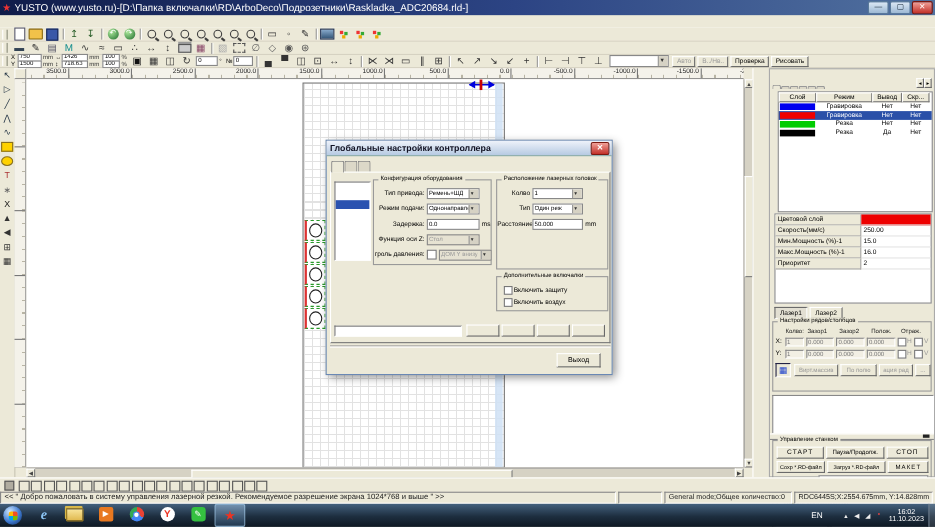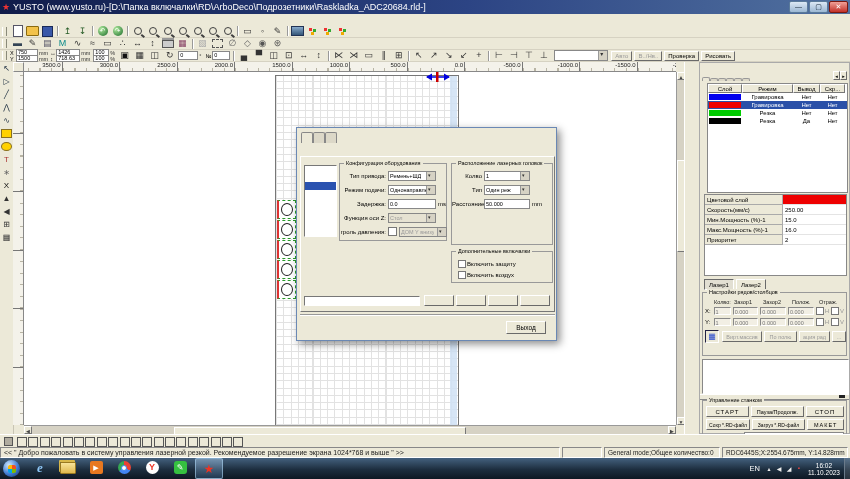--- a/index.html
+++ b/index.html
@@ -131,21 +131,21 @@
   .tk.ie i{color:#8cc4f4;font:italic bold 13px "Liberation Serif",serif}
   .tk.folder2 i{width:14px;height:10px;background:linear-gradient(#f8e49a,#e0b94f);border:1px solid #9a7a20;border-radius:1px;box-shadow:-1px -2px 0 -0px #d8b84a}
   .tk.media i{width:13px;height:13px;background:#e87820;border-radius:2px;color:#fff;font-size:7px;line-height:13px;text-align:center}
   .tk.chrome i{width:13px;height:13px;border-radius:50%;background:conic-gradient(#ea4335 0 33%,#4285f4 0 66%,#34a853 0 100%)}
   .tk.chrome i::after{content:"";position:absolute;inset:3.5px;background:#fff;border:1.5px solid #4285f4;border-radius:50%;box-sizing:border-box}
   .tk.yandex i{width:13px;height:13px;border-radius:50%;background:#fff;color:#e32;font:bold 9px/13px "Liberation Sans",sans-serif;text-align:center}
   .tk.green i{width:13px;height:13px;border-radius:3px;background:#35c040;color:#fff;font-size:8px;line-height:13px;text-align:center}
   .tk.app i{color:#e32;font-size:12px}
   .tk.act{background:linear-gradient(rgba(190,225,255,.4),rgba(90,150,210,.25));border:1px solid rgba(170,210,240,.6)}
   #tray{margin-left:auto;display:flex;align-items:center;color:#fff}
-  .lang{font-size:7.5px;margin-right:4px}
+  .lang{font-size:7.5px;margin-right:16px}
   .tri{width:10px;text-align:center;font-size:6px;flex:none}
   .clock{font-size:6.5px;line-height:7px;text-align:center;margin:0 4px;white-space:nowrap}
   .showdesk{width:5px;height:21px;border-left:1px solid #6a7a8a;background:rgba(255,255,255,.12)}
   
   #dlg{left:296px;top:127px;width:261px;height:214px;background:#ece9d8;border:1px solid #6a88b4;box-shadow:3px 3px 8px rgba(0,0,0,.45);z-index:10;box-sizing:border-box}
   .dtitle{height:13px;background:linear-gradient(#eef2fa,#b6cae2);display:flex;align-items:center;font-size:8px;font-weight:bold;color:#112;padding-left:3px;border-bottom:1px solid #8aa}
   .dclose{margin-left:auto;margin-right:2px;width:15px;height:10px;background:linear-gradient(#f0a098,#c23028);border:1px solid #7a1810;border-radius:2px;color:#fff;font-size:7px;line-height:9px;text-align:center}
   .dtabs{display:flex;margin:4px 4px 0;height:11px}
   .dtab{font-size:6.5px;padding:1px 5px;border:1px solid #888;border-bottom:none;background:#dcd8c8;border-radius:2px 2px 0 0;white-space:nowrap}
   .dtab.selected{background:#ece9d8;position:relative;z-index:2}
@@ -817,20 +817,24 @@
       <div class="mgrow" style="margin-top:6px">
         <button class="btn" style="width:47px;height:11px;font-size:5.5px;margin-right:2px">Настройки порта</button>
         <span style="flex:1;height:10px;background:#fff;border:1px solid #888;display:flex;align-items:center;font-size:5px;padding-left:1px;overflow:hidden">
             <span class="ca"></span>
           </span>
       </div>
     </div>
   </div>
 
   <div id="dlg" class="abs">
+    <div class="dtitle">
+      <span>Глобальные настройки контроллера</span>
+      <span class="dclose">✕</span>
+    </div>
     <div class="dtabs">
         <span class="dtab selected"></span>
         <span class="dtab"></span>
         <span class="dtab"></span>
       </div>
     <div class="dpage">
       <div class="dlist">
           <div class="dli"></div>
           <div class="dli"></div>
           <div class="dli selected"></div>

